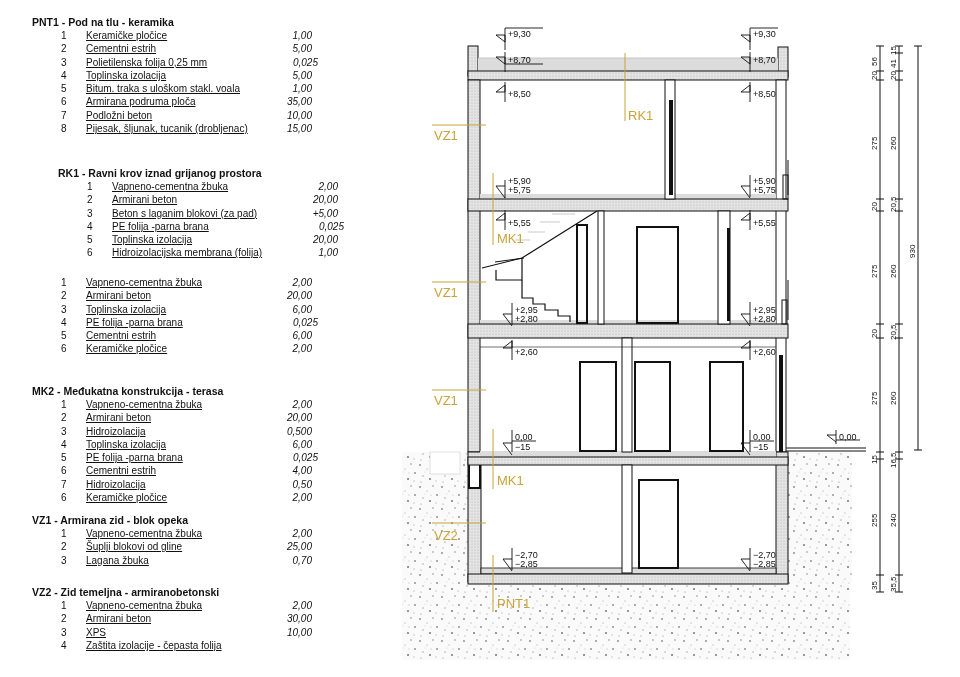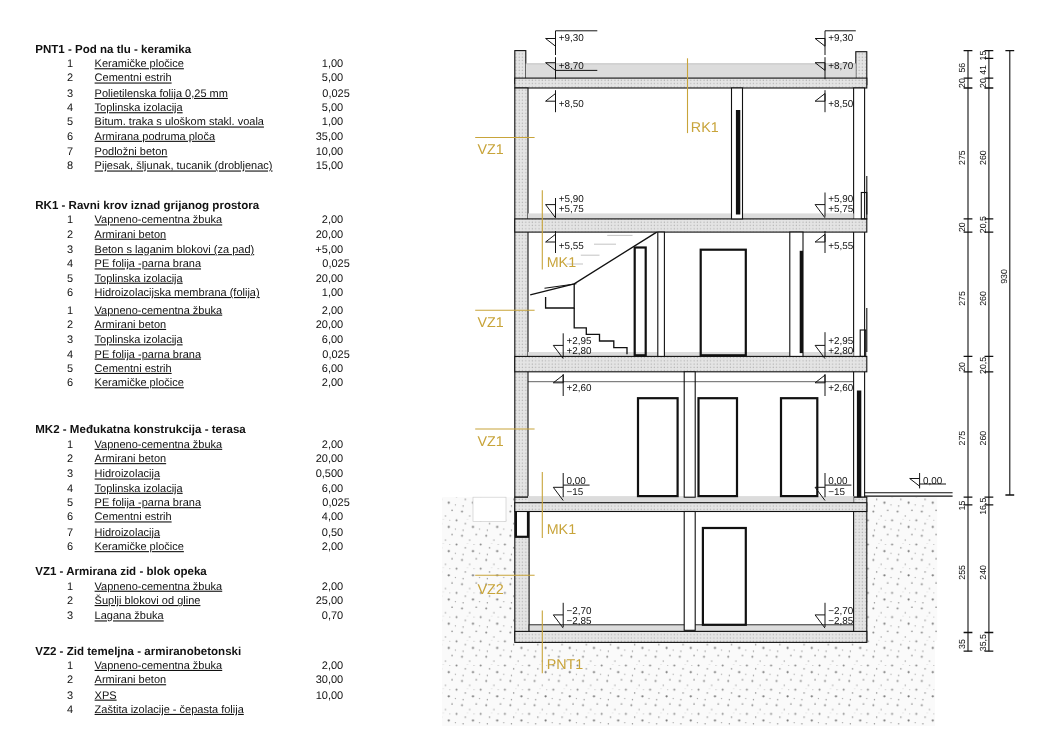--- a/index.html
+++ b/index.html
@@ -3,30 +3,30 @@
 <meta charset="utf-8">
 <style>
   html, body { margin:0; padding:0; background:#ffffff; }
   body { width:960px; height:677px; position:relative; overflow:hidden; font-family:"Liberation Sans", sans-serif; color:#111; }
   #legend { position:absolute; left:0; top:0; width:330px; height:677px; }
   .group { position:absolute; left:32px; width:290px; }
   .group-title { font-size:10.5px; font-weight:bold; height:14px; line-height:14px; white-space:nowrap; }
   .row { position:relative; height:13.3px; line-height:13.3px; font-size:10px; white-space:nowrap; }
   .row .num { position:absolute; left:29px; }
   .row .name { position:absolute; left:54px;text-decoration:underline; }
-  .row .val { position:absolute; right:10px; text-align:center; }
+  .row .val { position:absolute; right:10px; text-align:center;font-style:italic; }
   #drawing { position:absolute; left:0; top:0; width:960px; height:677px; }
   svg text { font-family:"Liberation Sans", sans-serif; }
 </style>
 </head>
 <body>
 
 <div id="legend">
 
-  <div class="group" style="top:38px;">
+  <div class="group" style="top:15px;">
     <div class="group-title">PNT1 - Pod na tlu - keramika</div>
     <div class="row">
         <span class="num">1</span>
         <span class="name">Keramičke pločice</span>
         <span class="val">1,00</span>
       </div>
     <div class="row">
         <span class="num">2</span>
         <span class="name">Cementni estrih</span>
         <span class="val">5,00</span>
@@ -56,21 +56,21 @@
         <span class="name">Podložni beton</span>
         <span class="val">10,00</span>
       </div>
     <div class="row">
         <span class="num">8</span>
         <span class="name">Pijesak, šljunak, tucanik (drobljenac)</span>
         <span class="val">15,00</span>
       </div>
   </div>
 
-  <div class="group" style="top:180px;">
+  <div class="group" style="top:166px;margin-left:26px;">
     <div class="group-title">RK1 - Ravni krov iznad grijanog prostora</div>
     <div class="row">
         <span class="num">1</span>
         <span class="name">Vapneno-cementna žbuka</span>
         <span class="val">2,00</span>
       </div>
     <div class="row">
         <span class="num">2</span>
         <span class="name">Armirani beton</span>
         <span class="val">20,00</span>

